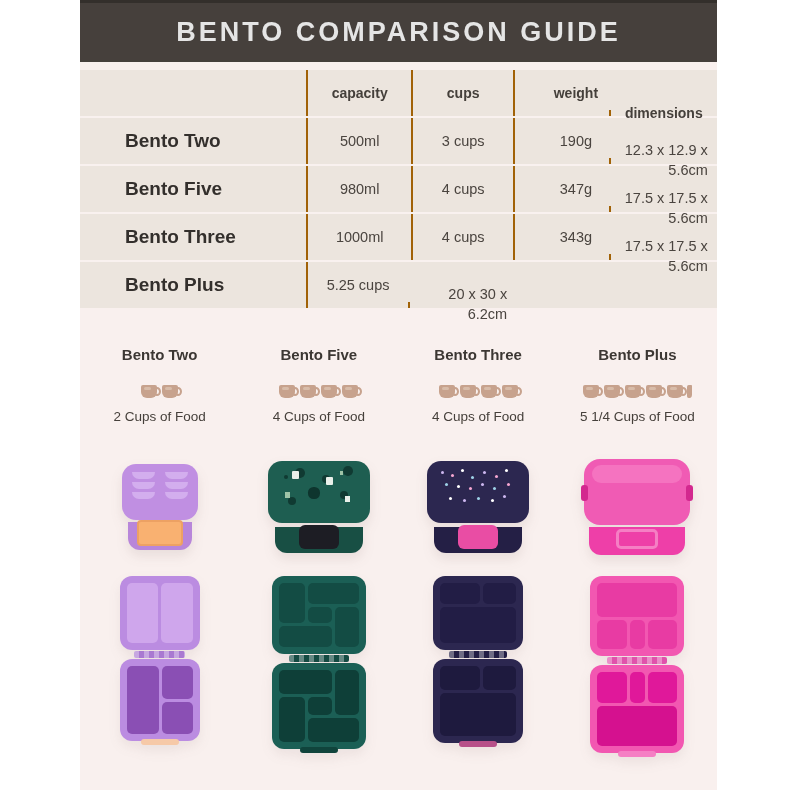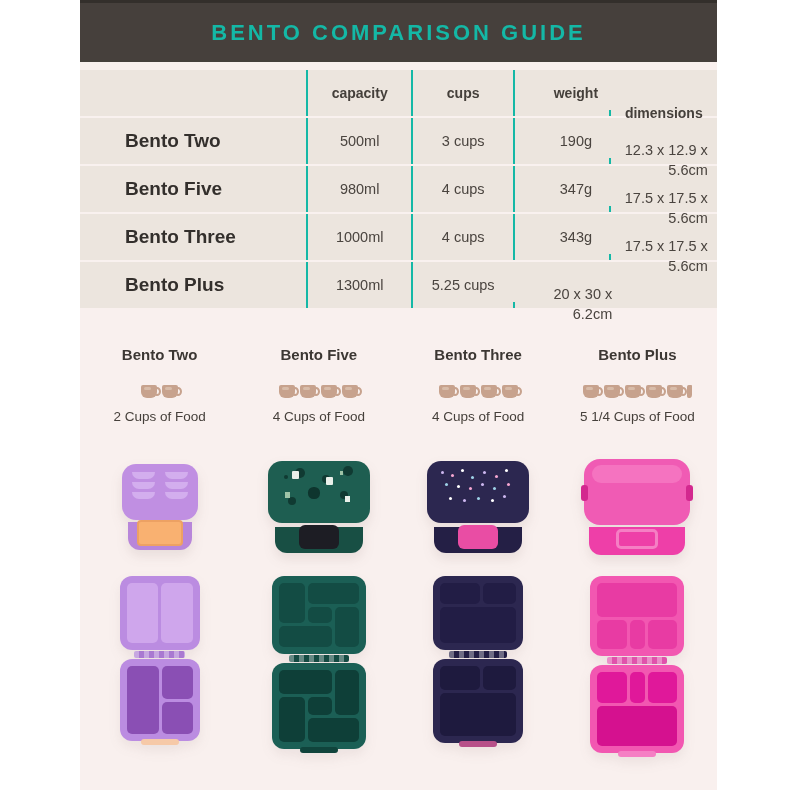--- a/index.html
+++ b/index.html
@@ -3,27 +3,27 @@
 <meta charset="utf-8">
 <style>
   * { margin:0; padding:0; box-sizing:border-box; }
   html,body { width:800px; height:800px; background:#ffffff; font-family:"Liberation Sans", sans-serif; }
   .canvas { position:relative; width:800px; height:800px; background:#ffffff; overflow:hidden; }
   .content { position:absolute; left:80px; top:0; width:637px; height:790px; background:#f9f0ee; }
 
   
   .title-bar { height:62px; background:#46403c; border-top:3px solid #332f2b;
     display:flex; align-items:center; justify-content:center; }
-  .title-bar h1 { color:#14b8a6; font-size:22px; font-weight:bold; letter-spacing:3px; }
+  .title-bar h1 { color:#e5e5e5; font-size:27px; font-weight:bold; letter-spacing:3px; }
 
   
   .spec-table { margin-top:8px; background:#ece5de; }
   .t-row { display:flex; border-top:2px solid #f9f1ef; }
   .t-row:first-child { border-top:none; }
-  .t-cell { border-left:2px solid #14b8a6; display:flex; align-items:center; justify-content:center;
+  .t-cell { border-left:2px solid #a16207; display:flex; align-items:center; justify-content:center;
     color:#4a443f; font-size:14.5px; }
   .t-cell:first-child { border-left:none; justify-content:flex-start; padding-left:45px; }
   .c-name { width:35.5%; } .c-cap { width:16.5%; } .c-cups { width:16%; } .c-wt { width:15%;padding-left:28px; } .c-dim { width:17%;margin-top:40px; }
   .t-head { height:46px; }
   .t-head .t-cell { font-size:14px; font-weight:bold; color:#45403b; }
   .t-data { height:48px; }
   .t-data .c-name { font-size:19px; font-weight:bold; color:#332f2c; }
   .c-dim .dim-text { width:88px; text-align:right; line-height:1.35; }
 
   
@@ -190,21 +190,20 @@
         <div class="t-cell c-name">Bento Three</div>
         <div class="t-cell c-cap">1000ml</div>
         <div class="t-cell c-cups">4 cups</div>
         <div class="t-cell c-wt">343g</div>
         <div class="t-cell c-dim">
             <span class="dim-text">17.5 x 17.5 x 5.6cm</span>
           </div>
       </div>
       <div class="t-row t-data">
         <div class="t-cell c-name">Bento Plus</div>
-        <div class="t-cell c-cap">1300ml</div>
         <div class="t-cell c-cups">5.25 cups</div>
         <div class="t-cell c-dim">
             <span class="dim-text">20 x 30 x 6.2cm</span>
           </div>
       </div>
     </div>
 
     <div class="cups-section">
       <div class="cup-col">
         <div class="cup-name">Bento Two</div>

